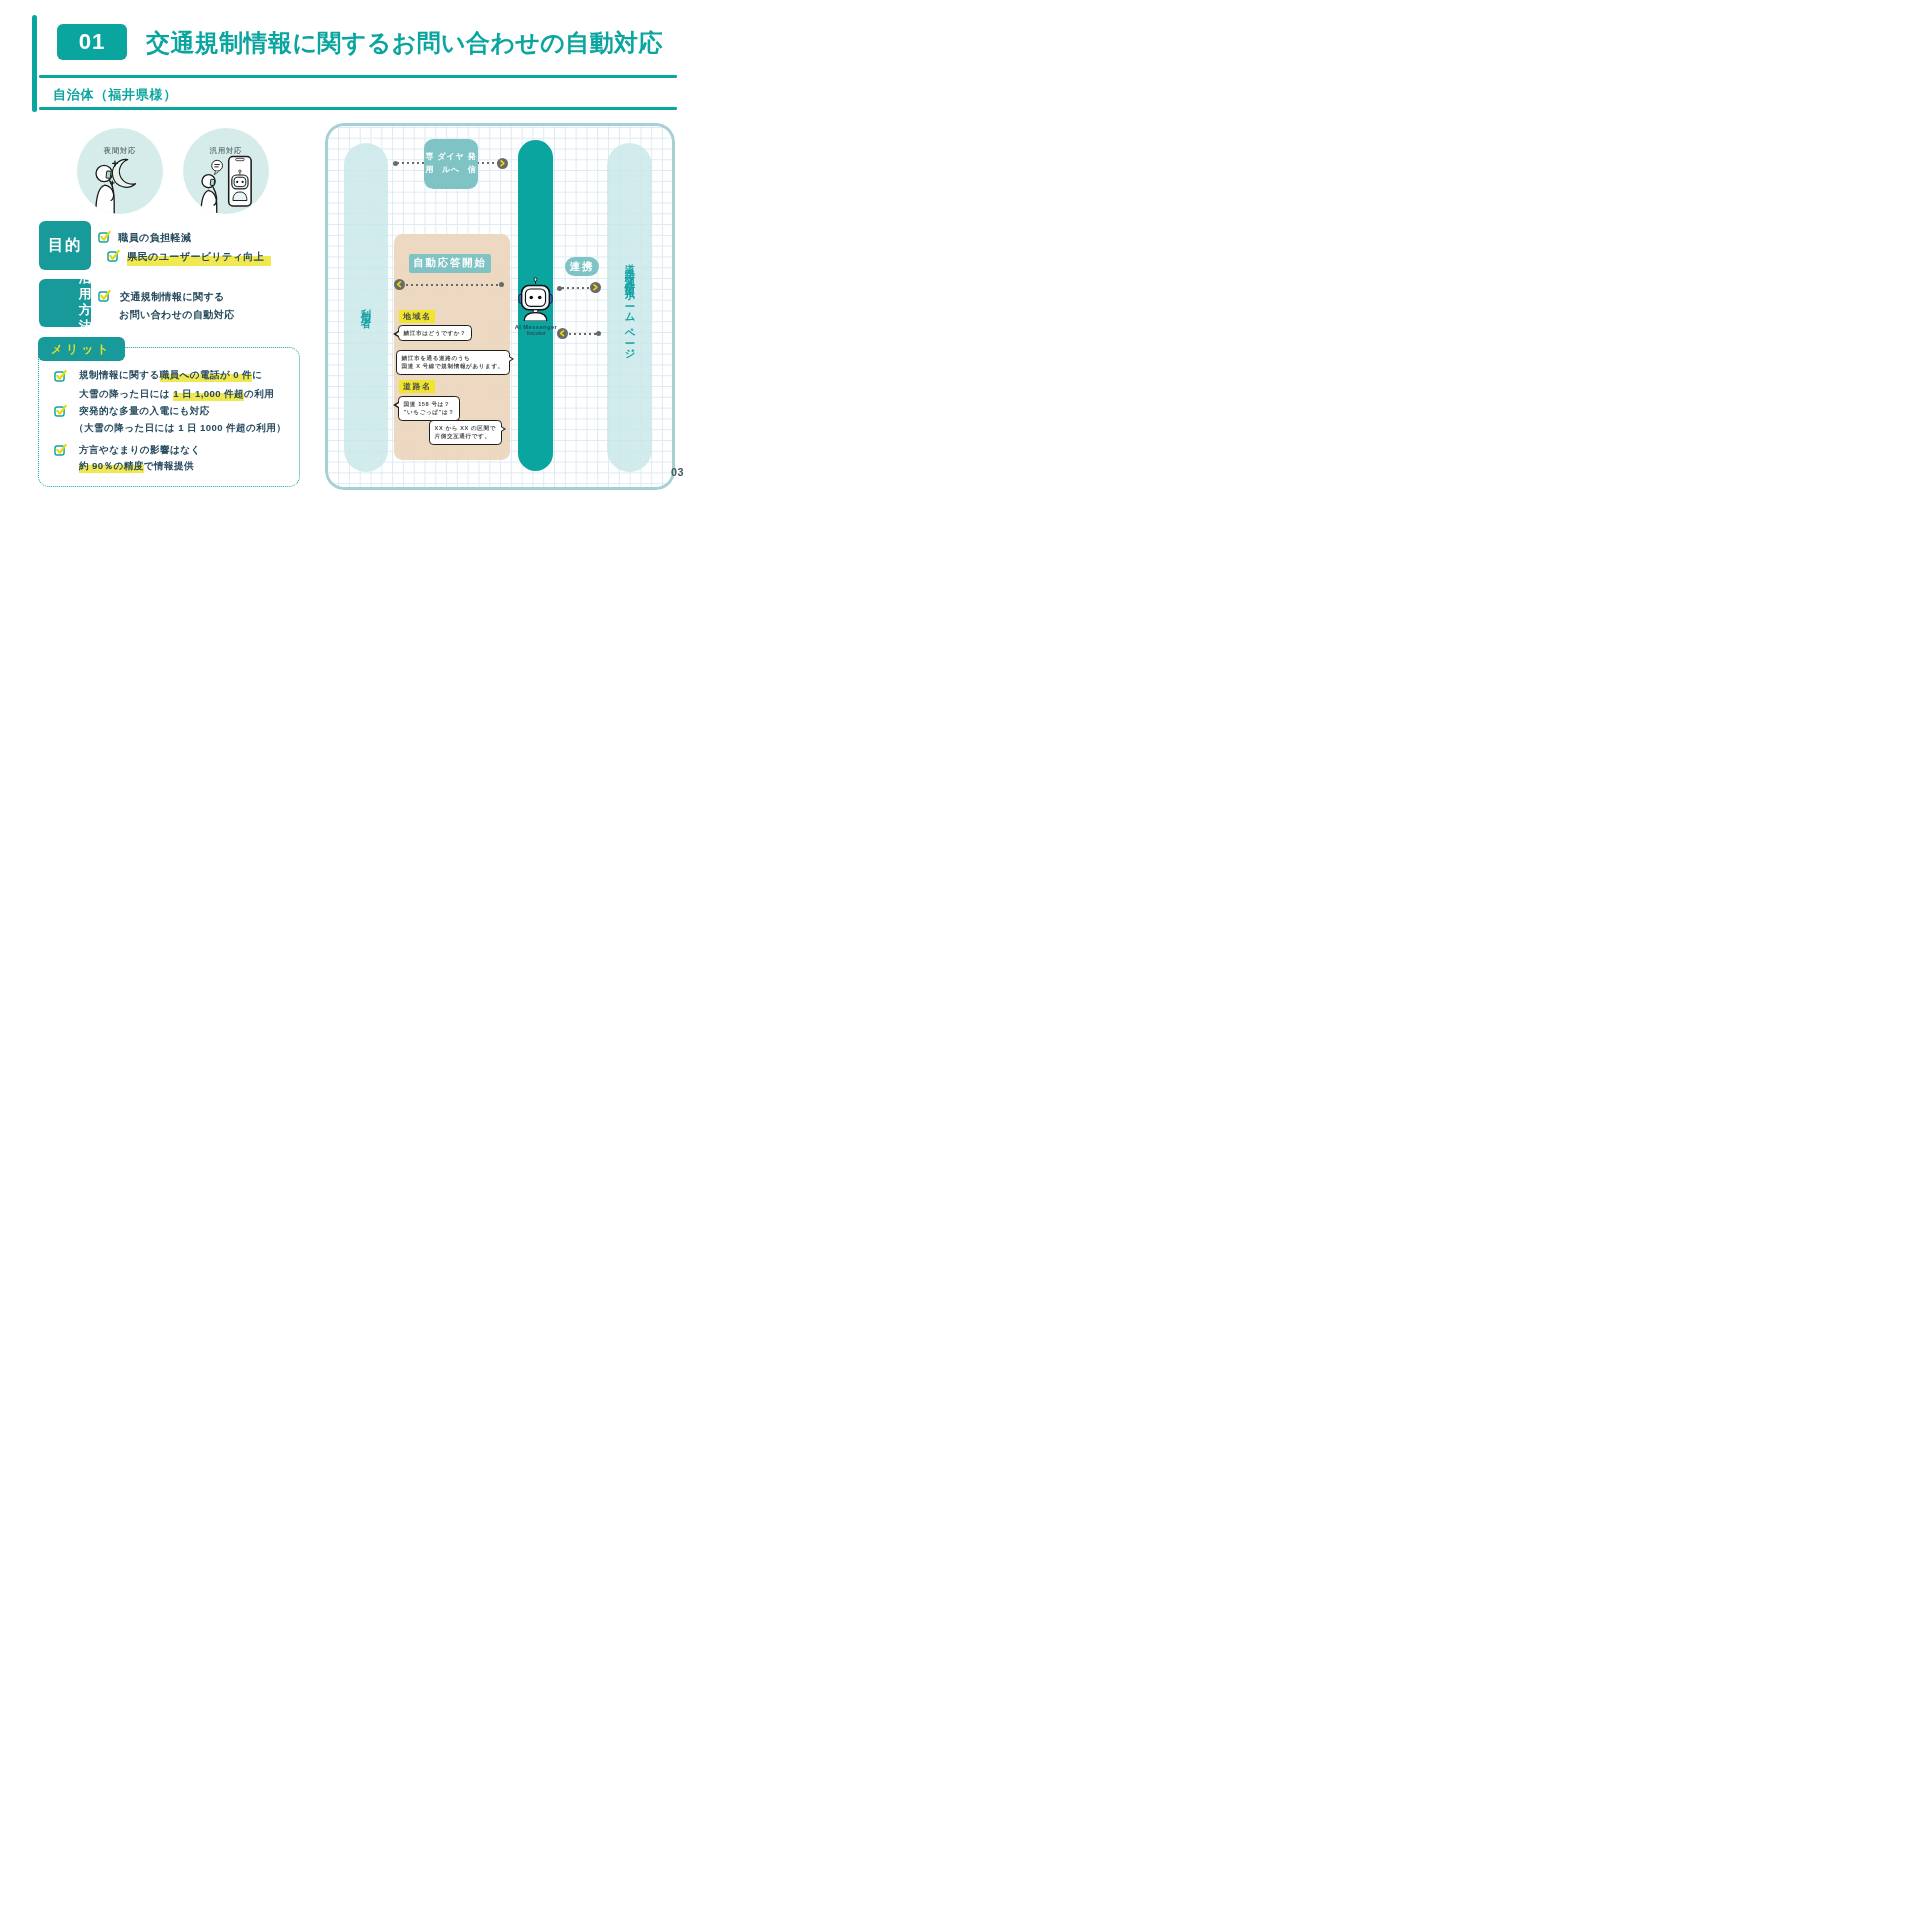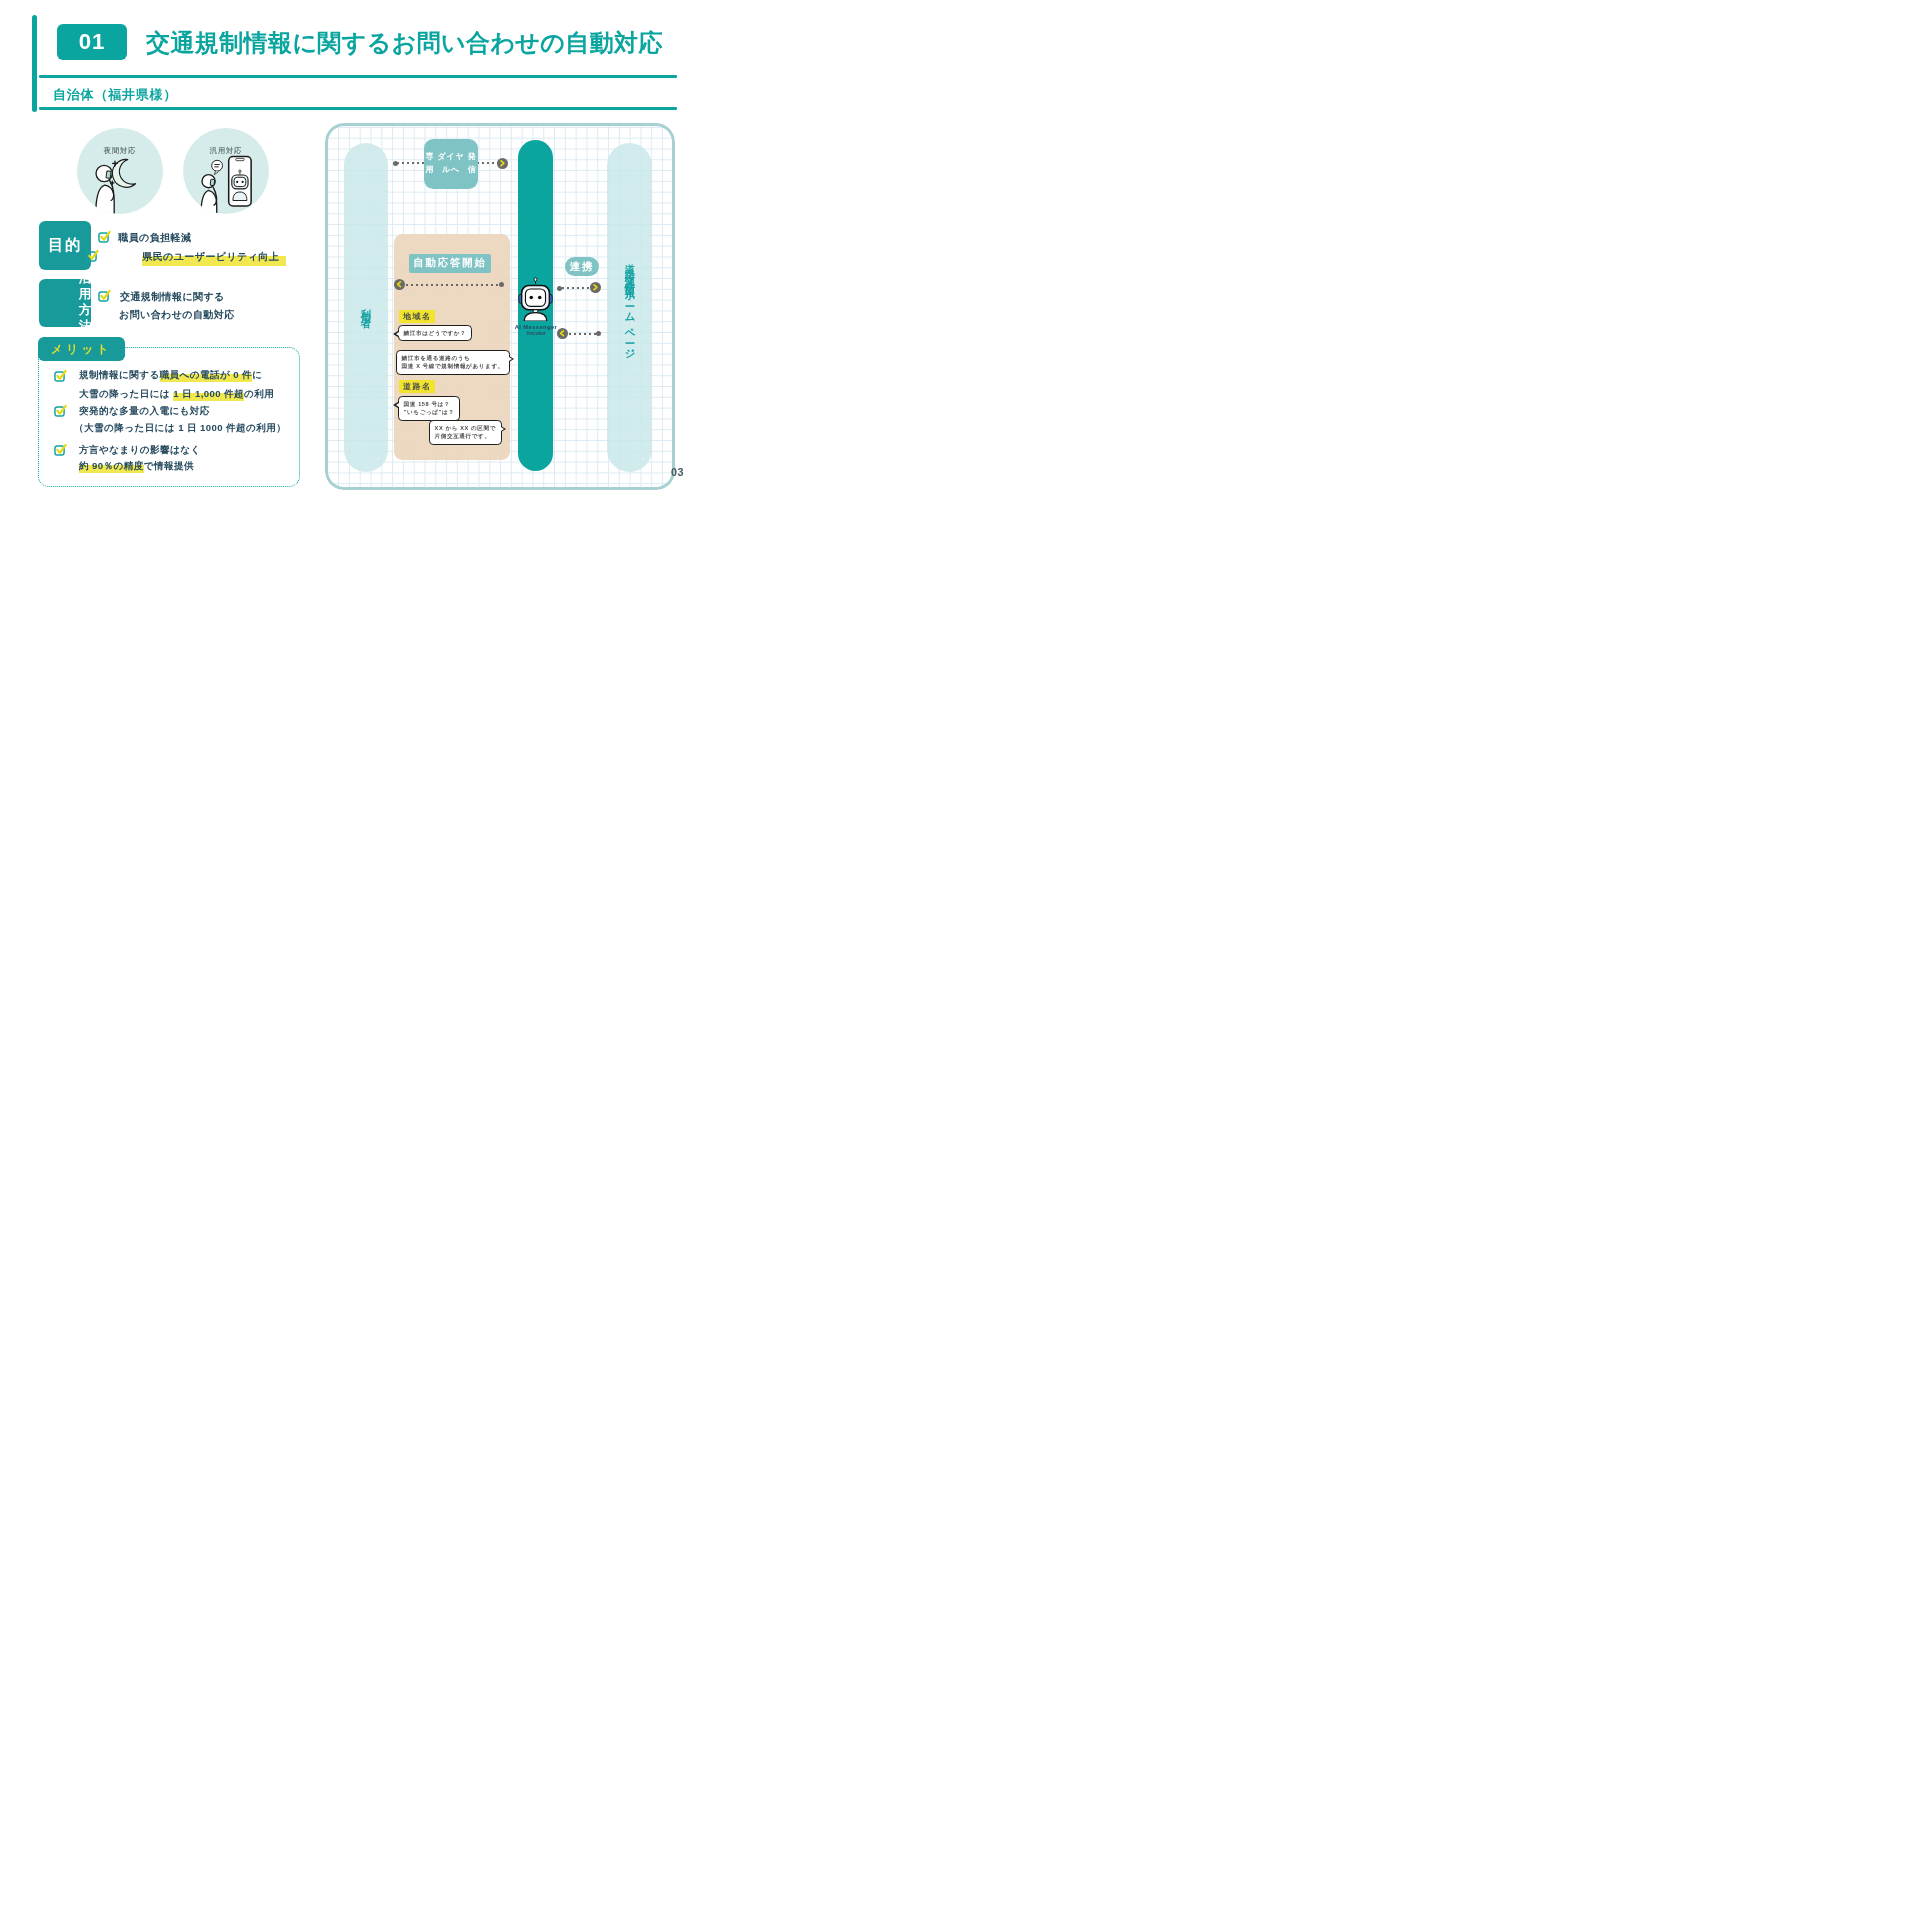--- a/index.html
+++ b/index.html
@@ -146,21 +146,21 @@
       <span>目的</span>
     </div>
 
   <div class="check-item" style="left:98px; top:230px;">
     <svg class="checkbox" viewBox="0 0 40 40">
       <rect x="3" y="9" width="28" height="28" rx="7" fill="none" stroke="#14a2a3" stroke-width="4.5"></rect>
       <polyline points="10,21 18,30 36,6" fill="none" stroke="#e5d90f" stroke-width="6.5" stroke-linecap="round" stroke-linejoin="round"></polyline>
     </svg>
     <span class="check-text" style="margin-left:7.3px; margin-top:0.8px;">職員の負担軽減</span>
   </div>
-  <div class="check-item" style="left:86px; top:249px;gap:36px;">
+  <div class="check-item" style="left:107px; top:249px;">
     <svg class="checkbox" viewBox="0 0 40 40">
       <rect x="3" y="9" width="28" height="28" rx="7" fill="none" stroke="#14a2a3" stroke-width="4.5"></rect>
       <polyline points="10,21 18,30 36,6" fill="none" stroke="#e5d90f" stroke-width="6.5" stroke-linecap="round" stroke-linejoin="round"></polyline>
     </svg>
     <span class="check-text hl hl-ext" style="margin-left:7.3px; margin-top:0.8px;">県民のユーザービリティ向上</span>
   </div>
 
   <div class="section-box box-usage">
     <span>活用</span>
     <span>方法</span>

